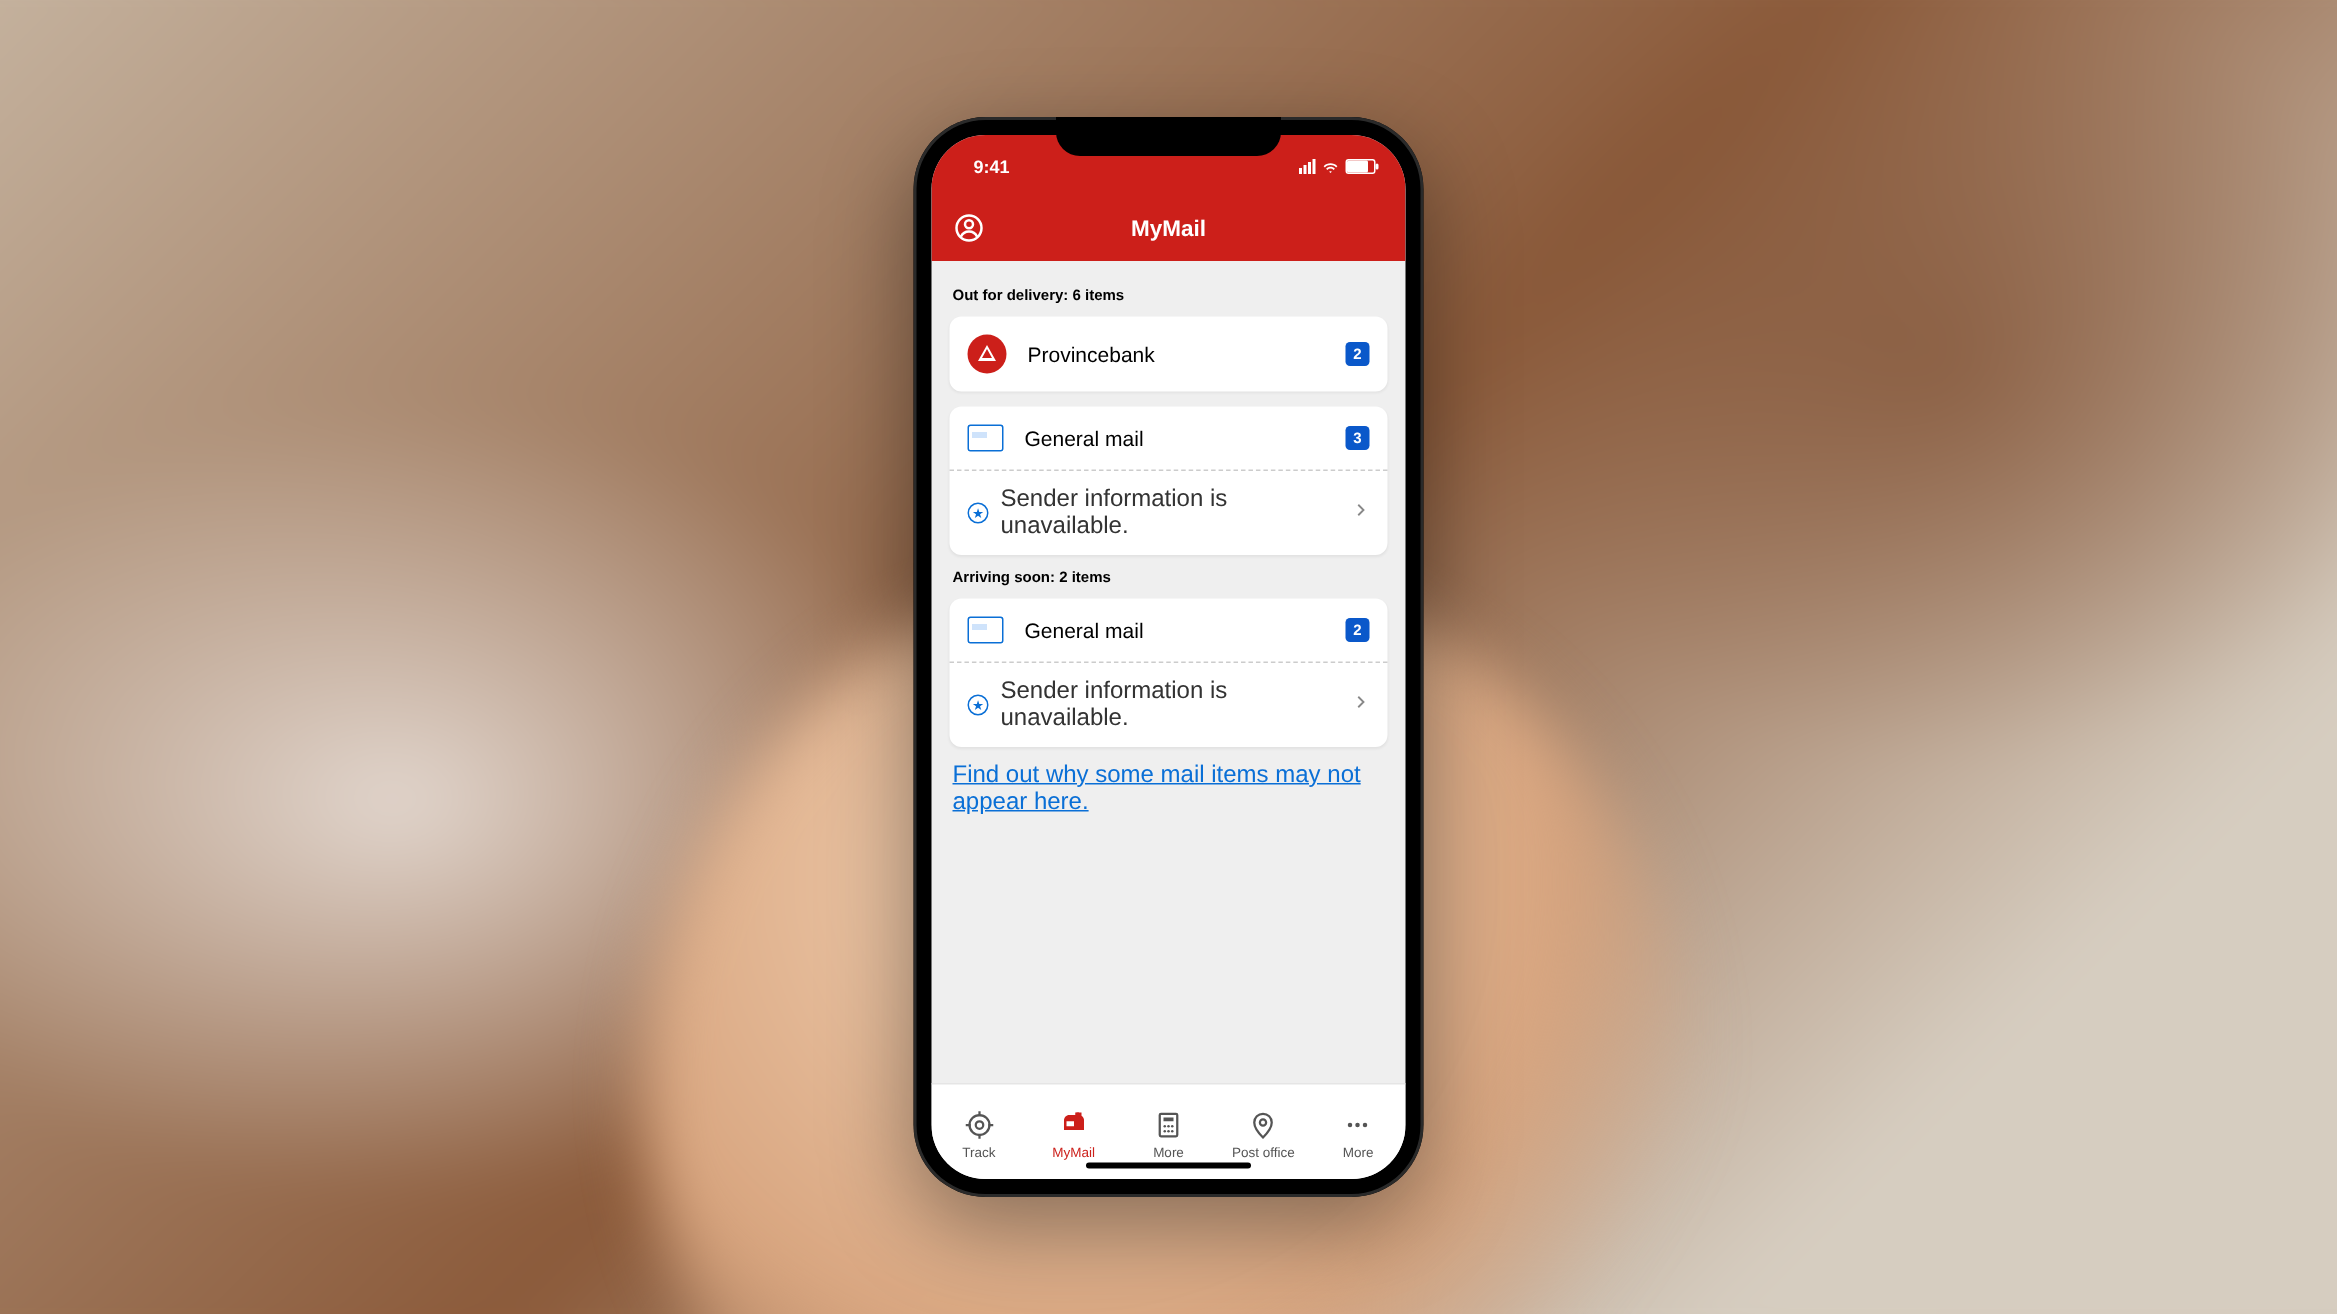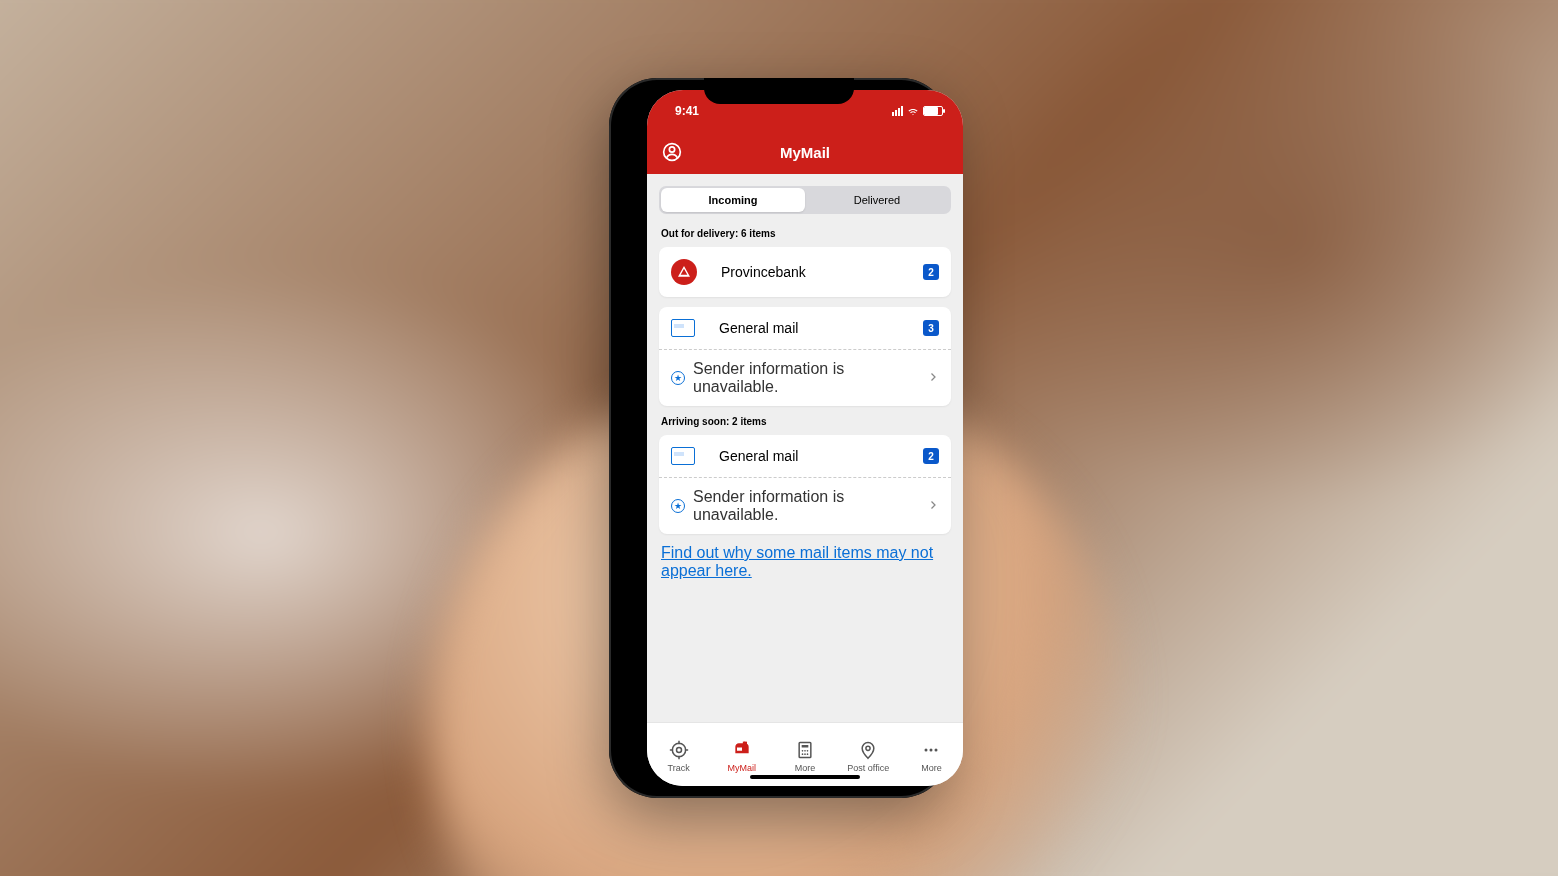--- a/index.html
+++ b/index.html
@@ -46,21 +46,20 @@
     position: relative;
   }
   .screen {
     width: 100%; height: 100%;
     background: #efefef;
     border-radius: 36px;
     overflow: hidden;
     display: flex;
     flex-direction: column;
     position: relative;
-    margin-left: 26px;
   }
   .notch {
     position: absolute;
     top: 0; left: 50%;
     transform: translateX(-50%);
     width: 150px; height: 26px;
     background: #000;
     border-radius: 0 0 16px 16px;
     z-index: 50;
   }
@@ -127,21 +126,21 @@
   }
   .card {
     background: #fff;
     border-radius: 8px;
     margin-bottom: 10px;
     box-shadow: 0 1px 2px rgba(0,0,0,0.06);
   }
   .card-row {
     display: flex; align-items: center;
     padding: 12px 12px;
-    gap: 24px;
+    gap: 14px;
   }
   .card-row .title { flex:1; font-size: 14px; font-weight:500; color:#000; }
   .badge {
     background: #0a58ca; color:#fff;
     font-size: 10px; font-weight:700;
     min-width:16px; height:16px;
     border-radius:3px;
     display:flex; align-items:center; justify-content:center;
     padding: 0 3px;
   }
@@ -233,24 +232,20 @@
               <circle cx="12" cy="12" r="10" fill="none" stroke="#fff" stroke-width="2"></circle>
               <circle cx="12" cy="9" r="3.2" fill="none" stroke="#fff" stroke-width="2"></circle>
               <path d="M5.5 19c1.4-3 4-4.2 6.5-4.2s5.1 1.2 6.5 4.2" fill="none" stroke="#fff" stroke-width="2"></path>
             </svg>
         </span>
         <h1>MyMail</h1>
       </div>
 
       <div class="content">
 
-        <div class="seg">
-          <button class="active">Incoming</button>
-          <button>Delivered</button>
-        </div>
 
         <div class="section-title">Out for delivery: 6 items</div>
 
         <div class="card">
           <div class="card-row">
             <span class="bank-icon">
               <svg viewBox="0 0 24 24" width="16" height="16">
                   <path fill="#fff" d="M12 3l9 16H3L12 3zm0 4l-5 9h10l-5-9z"></path>
                 </svg>
             </span>

